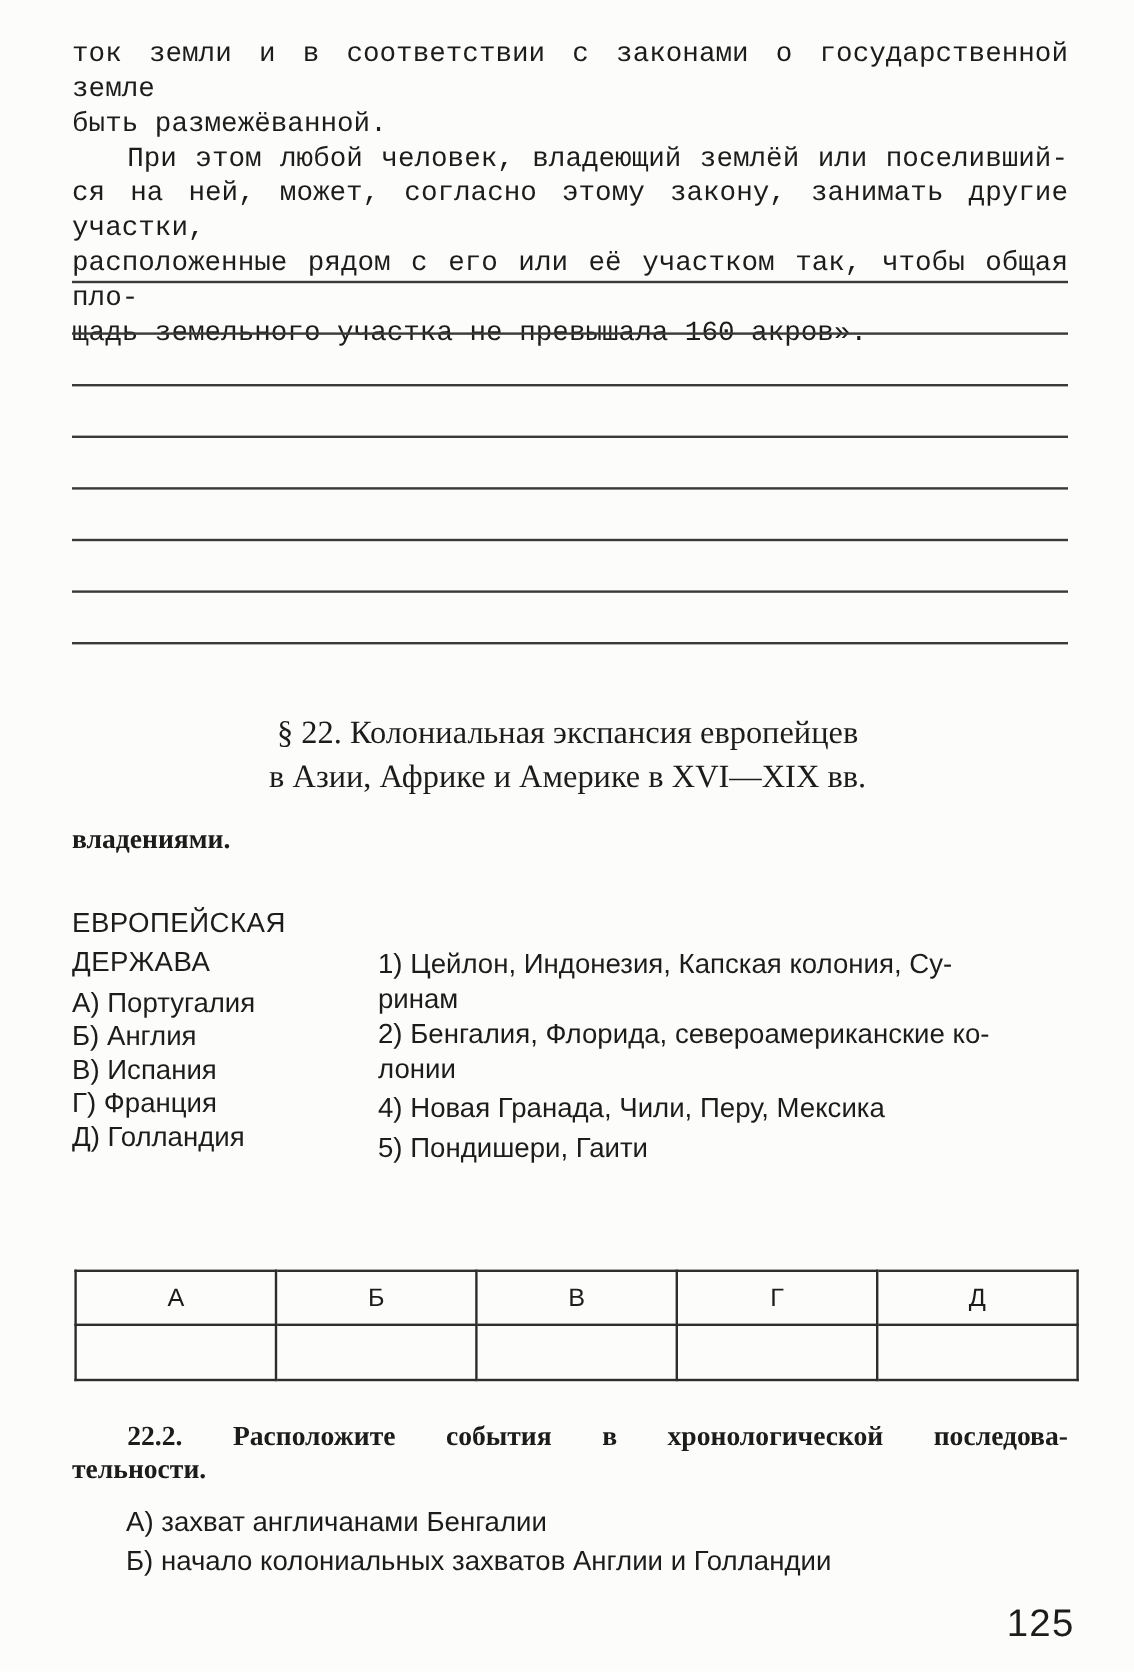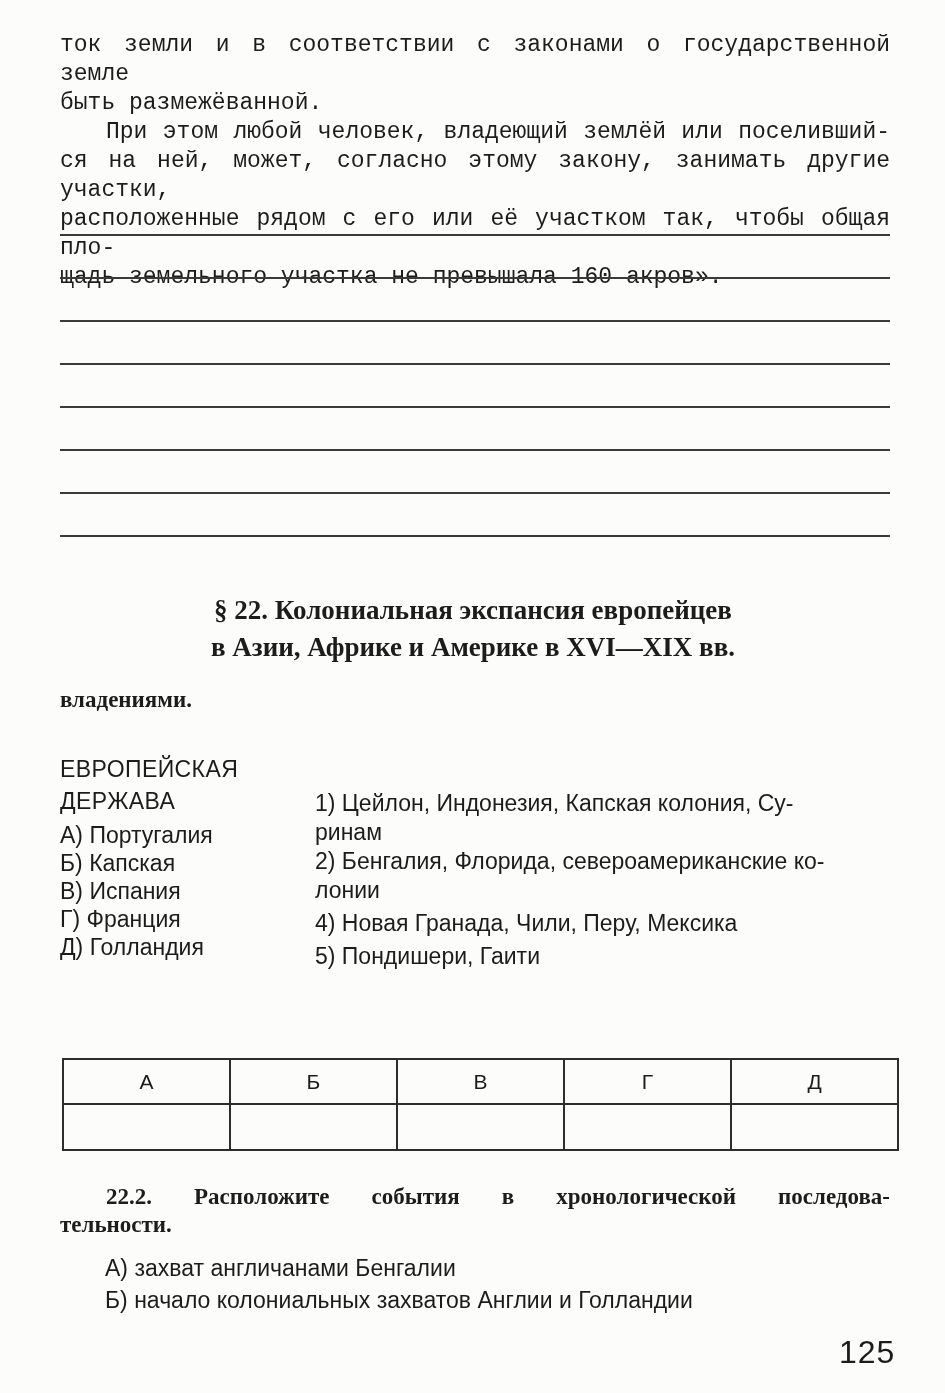--- a/index.html
+++ b/index.html
@@ -23,21 +23,21 @@
   .line.indent { padding-left: 46px; }
 
   
   .answer-lines { position: absolute; left: 60px; top: 193px; width: 830px; }
   .answer-line { height: 43px; border-bottom: 2px solid #3a3a3a; }
 
   
   .section-title {
     position: absolute; left: 58px; top: 592px; width: 830px;
     text-align: center;
-    font-family: "Liberation Serif", serif; font-weight: bold;
+    font-family: "Liberation Serif", serif; font-weight: normal;
     font-size: 27px; line-height: 37px;
   }
 
   
   .task-heading {
     position: absolute; left: 60px; width: 830px;
     font-family: "Liberation Serif", serif; font-weight: bold;
     font-size: 23px; line-height: 29px;
   }
   .t221 { top: 685px; }
@@ -106,21 +106,21 @@
     <div class="line">владениями.</div>
   </div>
 
   <div class="match-left">
     <div class="col-header">
       <div>ЕВРОПЕЙСКАЯ</div>
       <div>ДЕРЖАВА</div>
     </div>
     <div class="items">
       <div class="match-item">А) Португалия</div>
-      <div class="match-item">Б) Капская</div>
+      <div class="match-item">Б) Англия</div>
       <div class="match-item">В) Испания</div>
       <div class="match-item">Г) Франция</div>
       <div class="match-item">Д) Голландия</div>
     </div>
   </div>
 
   <div class="match-right">
     <div class="items">
       <div class="poss-item">
         <div class="pline">1) Цейлон, Индонезия, Капская колония, Су-</div>

